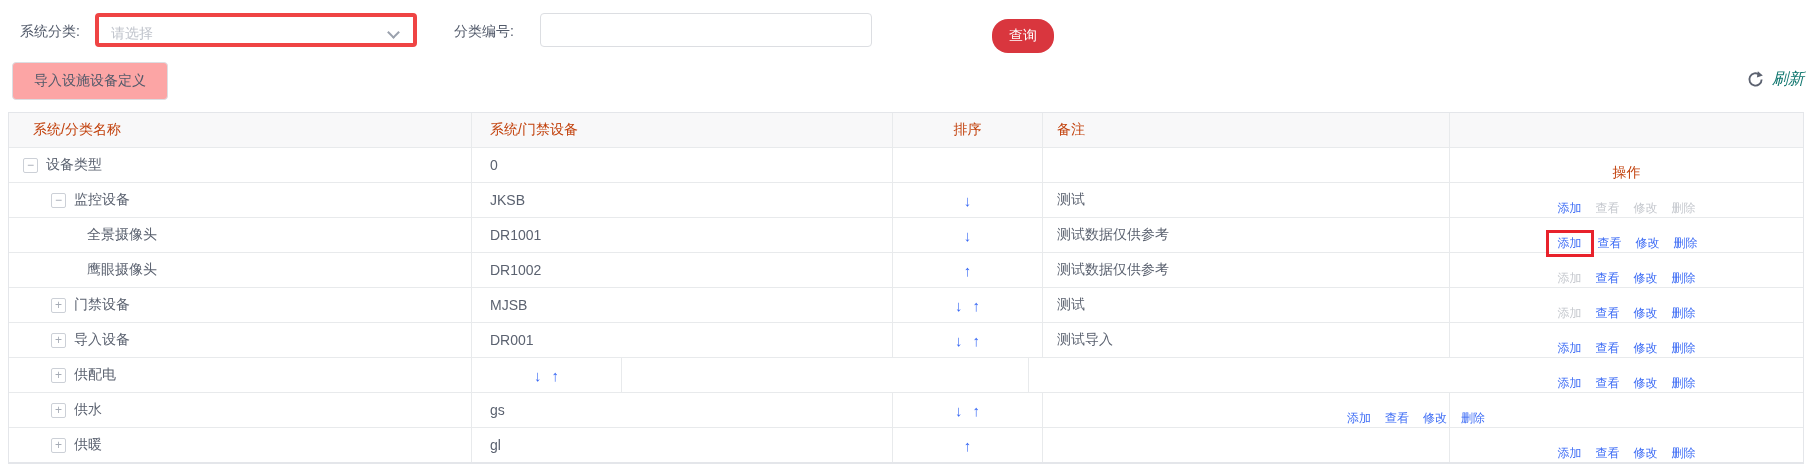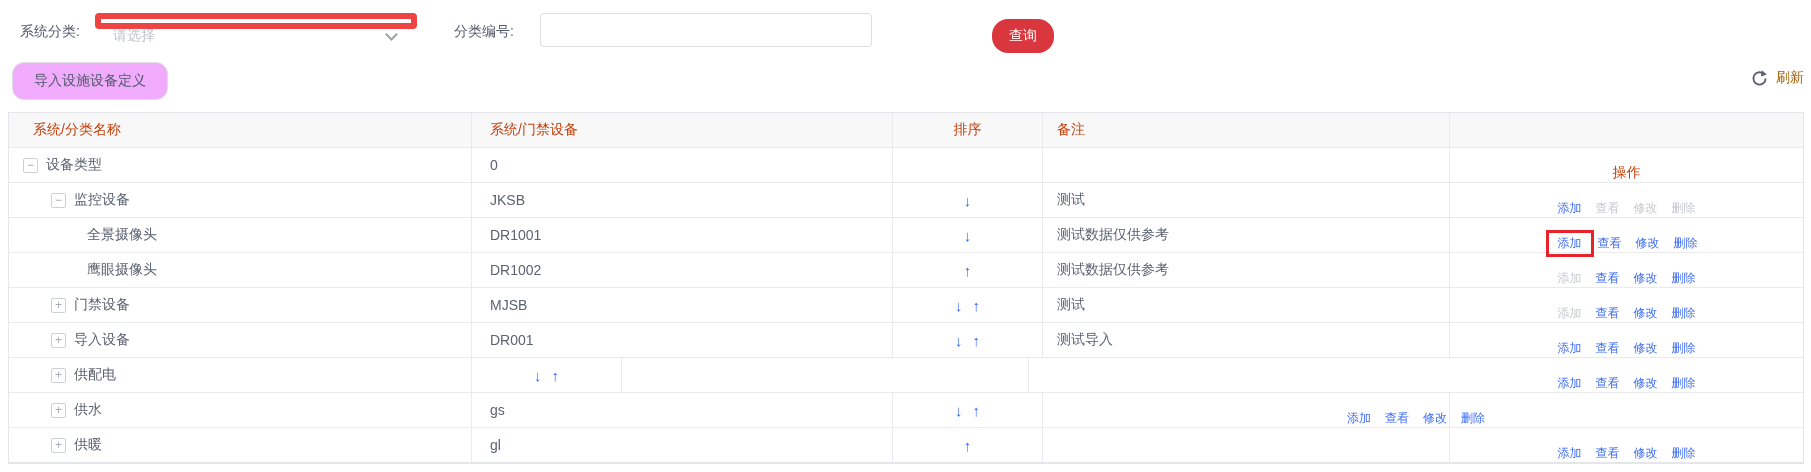--- a/index.html
+++ b/index.html
@@ -4,40 +4,40 @@
 <style>
   * { margin:0; padding:0; box-sizing:border-box; }
   html,body { background:#fff; }
   body { font-family:"Liberation Sans","DejaVu Sans",sans-serif; color:#5b6270; }
   .stage { position:relative; width:1811px; height:472px; background:#fff; overflow:hidden;padding-left:41px; }
 
   
   .flt-label { position:absolute; font-size:14px; color:#525a6a; top:23px; }
   .lbl-cat { left:20px; }
   .lbl-code { left:454px; }
-  .select-box { position:absolute; left:95px; top:13px; width:322px; height:16px;
-    border:6px solid #ef4444; border-radius:4px; background:#fff; cursor:pointer; }
+  .select-box { position:absolute; left:95px; top:13px; width:322px; height:34px;
+    border:4px solid #ef4444; border-radius:4px; background:#fff; cursor:pointer; }
   .select-box .ph { position:absolute; left:12px; top:8px; font-size:14px; color:#c0c4cc; }
   .chev { position:absolute; right:15px; top:11px; width:9px; height:9px;
     border-right:2px solid #9aa1ad; border-bottom:2px solid #9aa1ad;
     transform:rotate(45deg); }
   .text-input { position:absolute; left:540px; top:13px; width:332px; height:34px;
     border:1px solid #dcdee2; border-radius:4px; background:#fff; font-size:14px;
     padding:0 12px; color:#525a6a; outline:none; }
   .query-btn { position:absolute; left:992px; top:19px; width:62px; height:34px;
     border:none; border-radius:16px; background:#d9363e; color:#fff; font-size:14px;
     cursor:pointer; font-family:inherit; }
 
   
   .import-btn { position:absolute; left:12px; top:62px; height:38px; padding:0 21px;
-    background:#f0abfc; border:1px solid #dcdee2; border-radius:12px; font-size:14px;
+    background:#fca5a5; border:1px solid #dcdee2; border-radius:4px; font-size:14px;
     color:#525a6a; cursor:pointer; font-family:inherit; }
   .refresh-wrap { position:absolute; right:7px; top:69px; display:flex; align-items:center;
     gap:8px; cursor:pointer; }
-  .refresh-wrap .txt { font-size:14px; color:#a16207; }
+  .refresh-wrap .txt { font-size:16px; color:#0f766e;font-style:italic; }
 
   
   .table { position:absolute; left:8px; top:112px; width:1796px;
     border:1px solid #e4e6ea; background:#fff; }
   .tr { display:flex; height:35px; border-bottom:1px solid #e8eaec; background:#fff; }
   .tr:last-child { border-bottom:1px solid #e4e6ea; }
   .thead { background:#f8f8f9; color:#c2410c; }
   .td { height:100%; display:flex; align-items:center; font-size:14px;
     border-right:1px solid #e8eaec; overflow:hidden; white-space:nowrap; }
   .td:last-child { border-right:none;margin-top:43px; }

